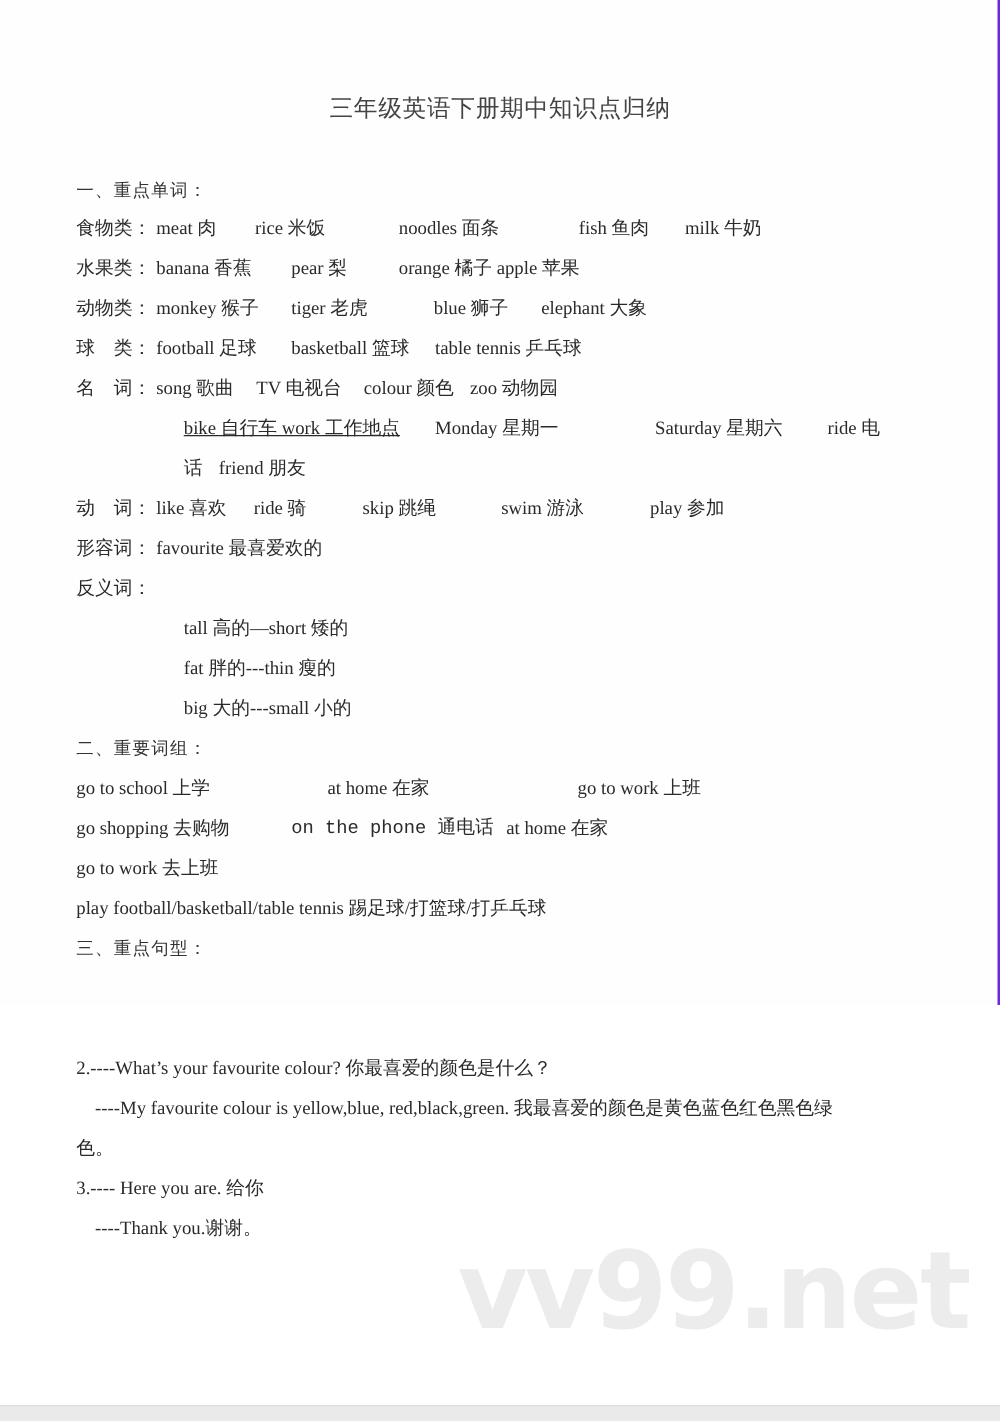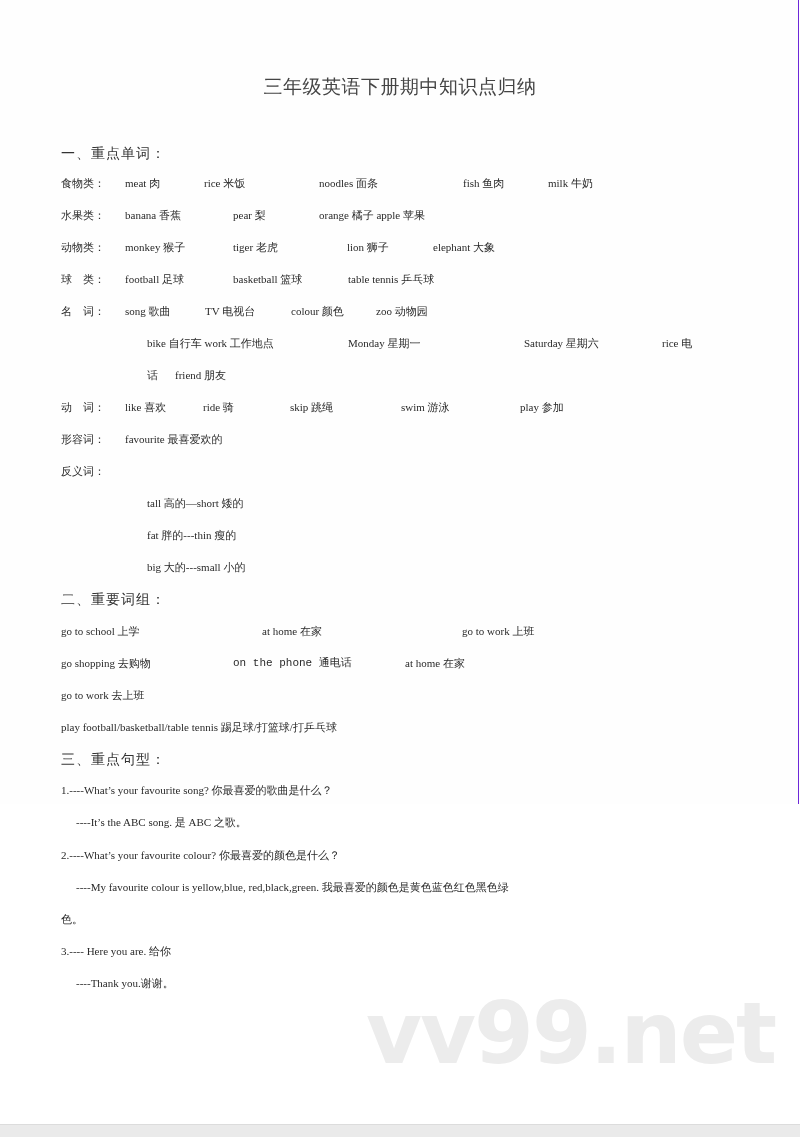--- a/index.html
+++ b/index.html
@@ -15,21 +15,21 @@
       font-family: "Liberation Serif", "DejaVu Serif", serif;
       color: #2b2b2b;
     }
     .page {
       position: absolute;
       left: 0;
       top: 0;
       width: 798px;
       height: 804px;
       background: #fefefe;
-      border-right: 1px solid #6d28d9;
+      border-right: 3px solid #6d28d9;
     }
     .bottom-band {
       position: absolute;
       left: 0;
       top: 1124px;
       width: 800px;
       height: 13px;
       background: #eaeaea;
       border-top: 1px solid #dcdcdc;
     }
@@ -39,21 +39,21 @@
       width: 800px;
       top: 74px;
       text-align: center;
       font-size: 19px;
       color: #444;
       letter-spacing: 0.5px;
     }
     .line {
       position: absolute;
       left: 61px;
-      font-size: 11px;
+      font-size: 15px;
       line-height: 20px;
       white-space: nowrap;
       color: #2a2a2a;
     }
     .heading {
       font-family: "DejaVu Serif", serif;
       font-size: 14px;
       letter-spacing: 1px;
       color: #333;
     }
@@ -95,44 +95,44 @@
     <span class="item" style="left:0;">水果类：</span>
     <span class="item" style="left:64px;text-align:center;">banana 香蕉</span>
     <span class="item" style="left:172px;">pear 梨</span>
     <span class="item" style="left:258px;">orange 橘子 apple 苹果</span>
   </div>
 
   <div class="line" style="top:237px; width:700px;">
     <span class="item" style="left:0;">动物类：</span>
     <span class="item" style="left:64px;">monkey 猴子</span>
     <span class="item" style="left:172px;">tiger 老虎</span>
-    <span class="item" style="left:286px;">lion 狮子</span>
+    <span class="item" style="left:286px;">blue 狮子</span>
     <span class="item" style="left:372px;">elephant 大象</span>
   </div>
 
   <div class="line" style="top:269px; width:700px;">
     <span class="item" style="left:0;">球　类：</span>
     <span class="item" style="left:64px;">football 足球</span>
     <span class="item" style="left:172px;">basketball 篮球</span>
     <span class="item" style="left:287px;">table tennis 乒乓球</span>
   </div>
 
   <div class="line" style="top:301px; width:700px;">
     <span class="item" style="left:0;">名　词：</span>
     <span class="item" style="left:64px;">song 歌曲</span>
     <span class="item" style="left:144px;">TV 电视台</span>
     <span class="item" style="left:230px;">colour 颜色</span>
     <span class="item" style="left:315px;">zoo 动物园</span>
   </div>
 
   <div class="line" style="top:333px; width:700px;">
-    <span class="item" style="left:86px;">bike 自行车 work 工作地点</span>
+    <span class="item" style="left:86px;text-decoration:underline;">bike 自行车 work 工作地点</span>
     <span class="item" style="left:287px;">Monday 星期一</span>
     <span class="item" style="left:463px;">Saturday 星期六</span>
-    <span class="item" style="left:601px;">rice 电</span>
+    <span class="item" style="left:601px;">ride 电</span>
   </div>
 
   <div class="line" style="top:365px; width:700px;">
     <span class="item" style="left:86px;">话</span>
     <span class="item" style="left:114px;">friend 朋友</span>
   </div>
 
   <div class="line" style="top:397px; width:700px;">
     <span class="item" style="left:0;">动　词：</span>
     <span class="item" style="left:64px;">like 喜欢</span>
@@ -164,22 +164,20 @@
     <span class="item" style="left:0;">go shopping 去购物</span>
     <span class="item" style="left:172px;font-family:Liberation Mono, monospace;">on the phone 通电话</span>
     <span class="item" style="left:344px;">at home 在家</span>
   </div>
 
   <div class="line" style="top:685px;">go to work 去上班</div>
   <div class="line" style="top:717px;">play football/basketball/table tennis 踢足球/打篮球/打乒乓球</div>
 
   <div class="line heading" style="top:749px;">三、重点句型：</div>
 
-  <div class="line" style="top:780px;">1.----What’s your favourite song?  你最喜爱的歌曲是什么？</div>
-  <div class="line" style="top:812px; left:76px;">----It’s the ABC song.  是 ABC 之歌。</div>
   <div class="line" style="top:845px;">2.----What’s your favourite colour?  你最喜爱的颜色是什么？</div>
   <div class="line" style="top:877px; left:76px;">----My favourite colour is yellow,blue, red,black,green.  我最喜爱的颜色是黄色蓝色红色黑色绿</div>
   <div class="line" style="top:909px;">色。</div>
   <div class="line" style="top:941px;">3.---- Here you are.  给你</div>
   <div class="line" style="top:973px; left:76px;">----Thank you.谢谢。</div>
 
   <div class="watermark">vv99.net</div>
 </div>
 
 <div class="bottom-band"></div>

